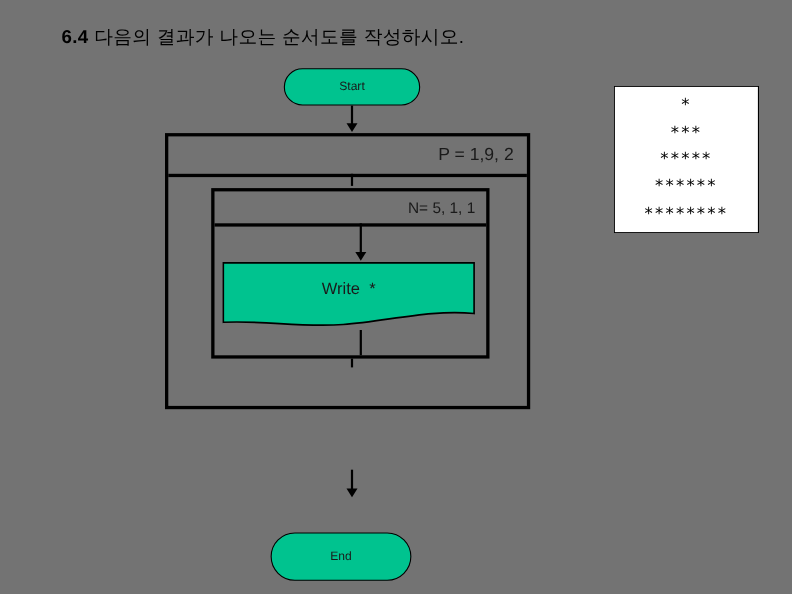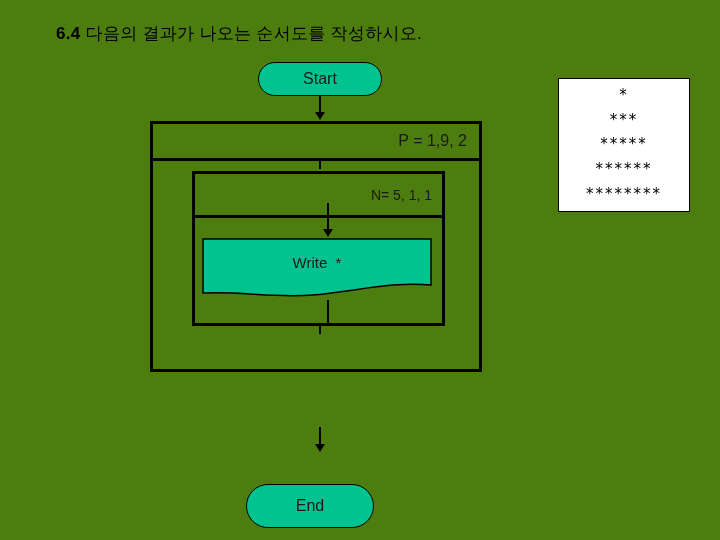--- a/index.html
+++ b/index.html
@@ -7,21 +7,21 @@
     padding: 0;
     background: #ffffff;
   }
   body {
     font-family: "Liberation Sans", "DejaVu Sans", sans-serif;
   }
   #page {
     position: relative;
     width: 720px;
     height: 540px;
-    background: #4d7c0f;
+    background: #737373;
     overflow: hidden;
   }
 
   
   #title {
     position: absolute;
     left: 56px;
     top: 22px;
     font-size: 17px;
     color: #000000;
@@ -34,21 +34,21 @@
 
   
   .terminal {
     position: absolute;
     background: #00c38f;
     border: 1.5px solid #000000;
     border-radius: 999px;
     display: flex;
     align-items: center;
     justify-content: center;
-    font-size: 16px;
+    font-size: 11px;
     color: #1a1a1a;
     box-sizing: border-box;
   }
   #start-terminal { left: 258px; top: 62px; width: 124px; height: 34px; }
   #end-terminal   { left: 246px; top: 444px; width: 128px; height: 44px; margin-top: 40px; }
 
   
   .loop-box {
     position: absolute;
     border: 3px solid #000000;
@@ -70,21 +70,21 @@
     justify-content: flex-end;
     color: #1a1a1a;
     white-space: nowrap;
   }
   #outer-loop-box > .loop-header {
     height: 37px;
     font-size: 16px;
     padding-right: 12px;
   }
   #inner-loop-box > .loop-header {
-    height: 44px;
+    height: 32px;
     font-size: 14px;
     padding-right: 10px;
   }
 
   
   .doc-shape {
     position: absolute;
   }
   .doc-shape svg {
     position: absolute;

